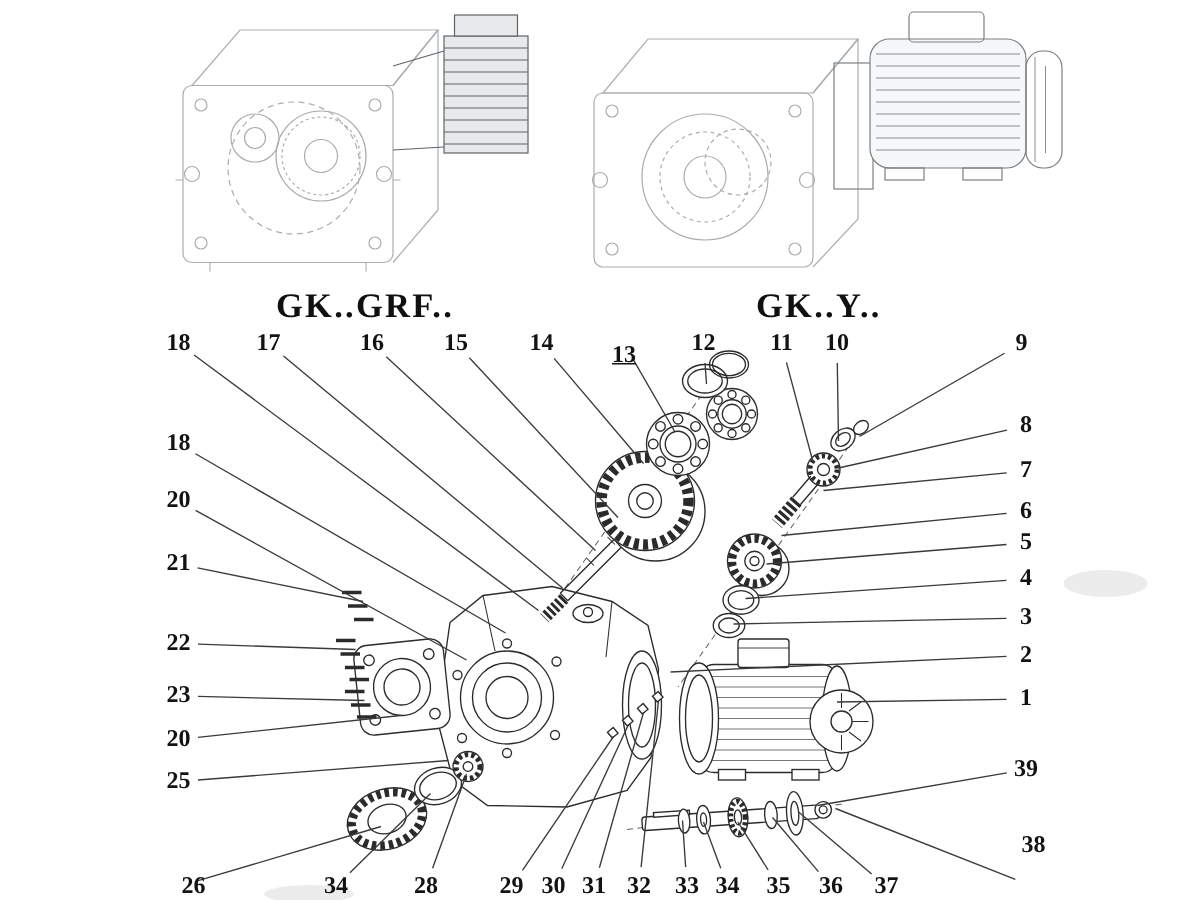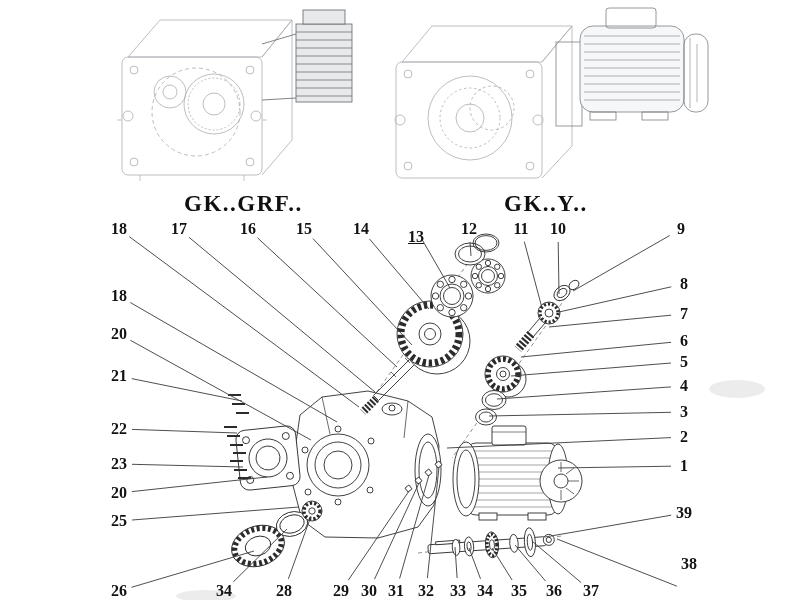--- a/index.html
+++ b/index.html
@@ -324,21 +324,21 @@
       <div class="callout-num" style="left: 248px; top: 229px;">16</div>
       <div class="callout-num" style="left: 179px; top: 229px; text-align: center;">17</div>
       <div class="callout-num" style="left: 119px; top: 229px;">18</div>
       <div class="callout-num" style="left: 119px; top: 296px;">18</div>
       <div class="callout-num" style="left: 119px; top: 334px;">20</div>
       <div class="callout-num" style="left: 119px; top: 376px;">21</div>
       <div class="callout-num" style="left: 119px; top: 429px;">22</div>
       <div class="callout-num" style="left: 119px; top: 464px;">23</div>
       <div class="callout-num" style="left: 119px; top: 493px;">20</div>
       <div class="callout-num" style="left: 119px; top: 521px;">25</div>
-      <div class="callout-num" style="left: 119px; top: 591px;">26</div>
+      <div class="callout-num" style="left: 129px; top: 591px;">26</div>
       <div class="callout-num" style="left: 224px; top: 591px;">34</div>
       <div class="callout-num" style="left: 284px; top: 591px;">28</div>
       <div class="callout-num" style="left: 341px; top: 591px;">29</div>
       <div class="callout-num" style="left: 369px; top: 591px;">30</div>
       <div class="callout-num" style="left: 396px; top: 591px;">31</div>
       <div class="callout-num" style="left: 426px; top: 591px;">32</div>
       <div class="callout-num" style="left: 458px; top: 591px;">33</div>
       <div class="callout-num" style="left: 485px; top: 591px;">34</div>
       <div class="callout-num" style="left: 519px; top: 591px;">35</div>
       <div class="callout-num" style="left: 554px; top: 591px;">36</div>

